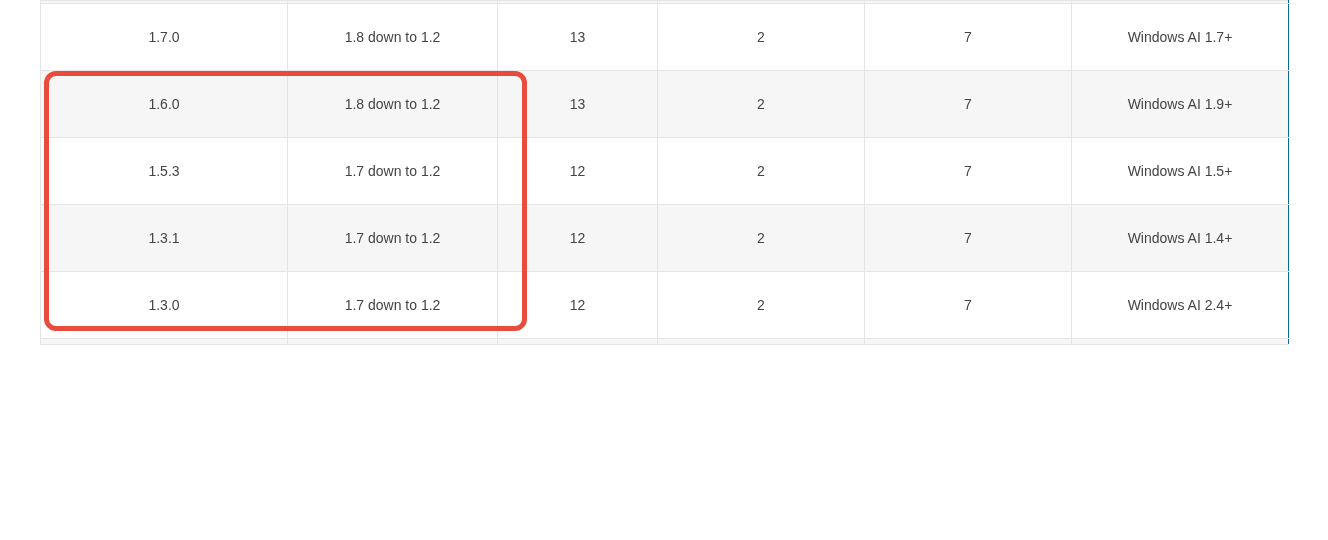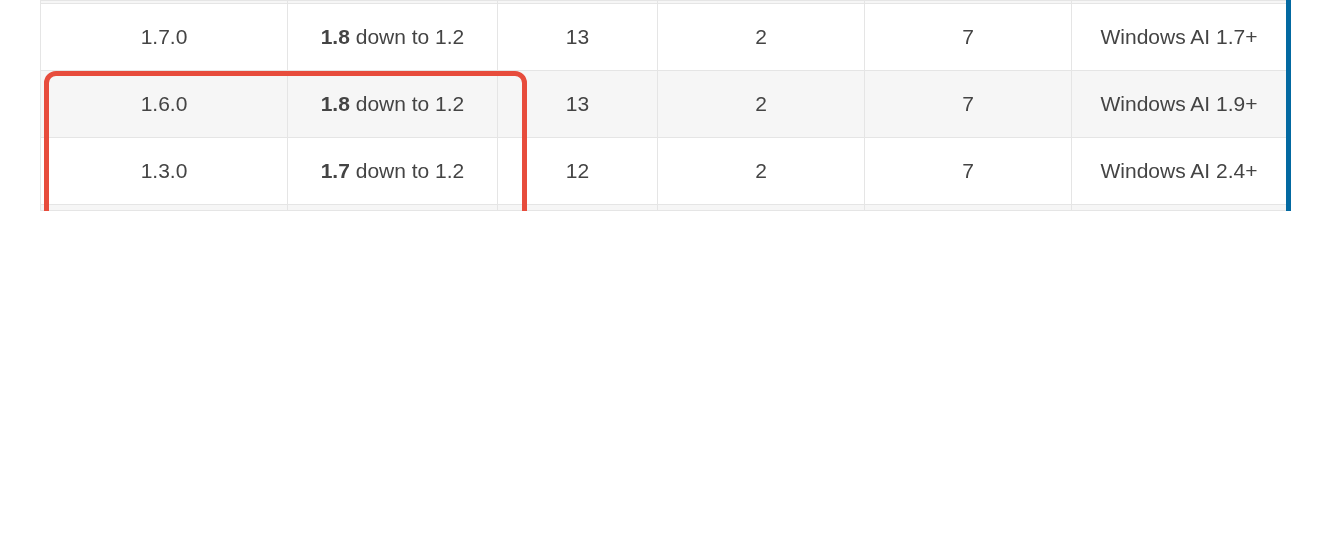--- a/index.html
+++ b/index.html
@@ -22,28 +22,28 @@
     }
     tbody tr:nth-child(odd)  { background: #f6f6f6; }
     tbody tr:nth-child(even) { background: #ffffff; }
     td {
       border: 1px solid #e5e5e5;
       border-left: none;
       border-right: none;
       padding: 0 12px;
       height: 67px;
       text-align: center;
-      font-size: 21px;
+      font-size: 14px;
       color: #444;
       vertical-align: middle;
     }
     td + td { border-left: 1px solid #e5e5e5; }
     td:first-child { border-left: 1px solid #e5e5e5; }
-    td:last-child  { border-right: 5px solid #0369a1; }
-    .range-bold { font-weight: 700; text-align: center; }
+    td:last-child  { border-right: 1px solid #0369a1; }
+    .range-bold { font-weight: 400; text-align: center; }
     .head-row td { height: 3px; padding: 0; font-size: 0; }
     .tail-row td { height: 6px; padding: 0; font-size: 0; }
     .highlight-box {
       position: absolute;
       border: 5px solid #e74c3c;
       border-radius: 12px;
       pointer-events: none;
       top: 71px;
       left: 44px;
       width: 483px;
@@ -88,20 +88,36 @@
         </tr>
         <tr>
           <td>1.6.0</td>
           <td><span class="range-bold">1.8</span><span> down to 1.2</span></td>
           <td>13</td>
           <td>2</td>
           <td>7</td>
           <td>Windows AI 1.9+</td>
         </tr>
         <tr>
+          <td>1.5.3</td>
+          <td><span class="range-bold">1.7</span><span> down to 1.2</span></td>
+          <td>12</td>
+          <td>2</td>
+          <td>7</td>
+          <td>Windows AI 1.5+</td>
+        </tr>
+        <tr>
+          <td>1.3.1</td>
+          <td><span class="range-bold">1.7</span><span> down to 1.2</span></td>
+          <td>12</td>
+          <td>2</td>
+          <td>7</td>
+          <td>Windows AI 1.4+</td>
+        </tr>
+        <tr>
           <td>1.3.0</td>
           <td><span class="range-bold">1.7</span><span> down to 1.2</span></td>
           <td>12</td>
           <td>2</td>
           <td>7</td>
           <td>Windows AI 2.4+</td>
         </tr>
         <tr class="tail-row">
           <td></td>
           <td></td>

